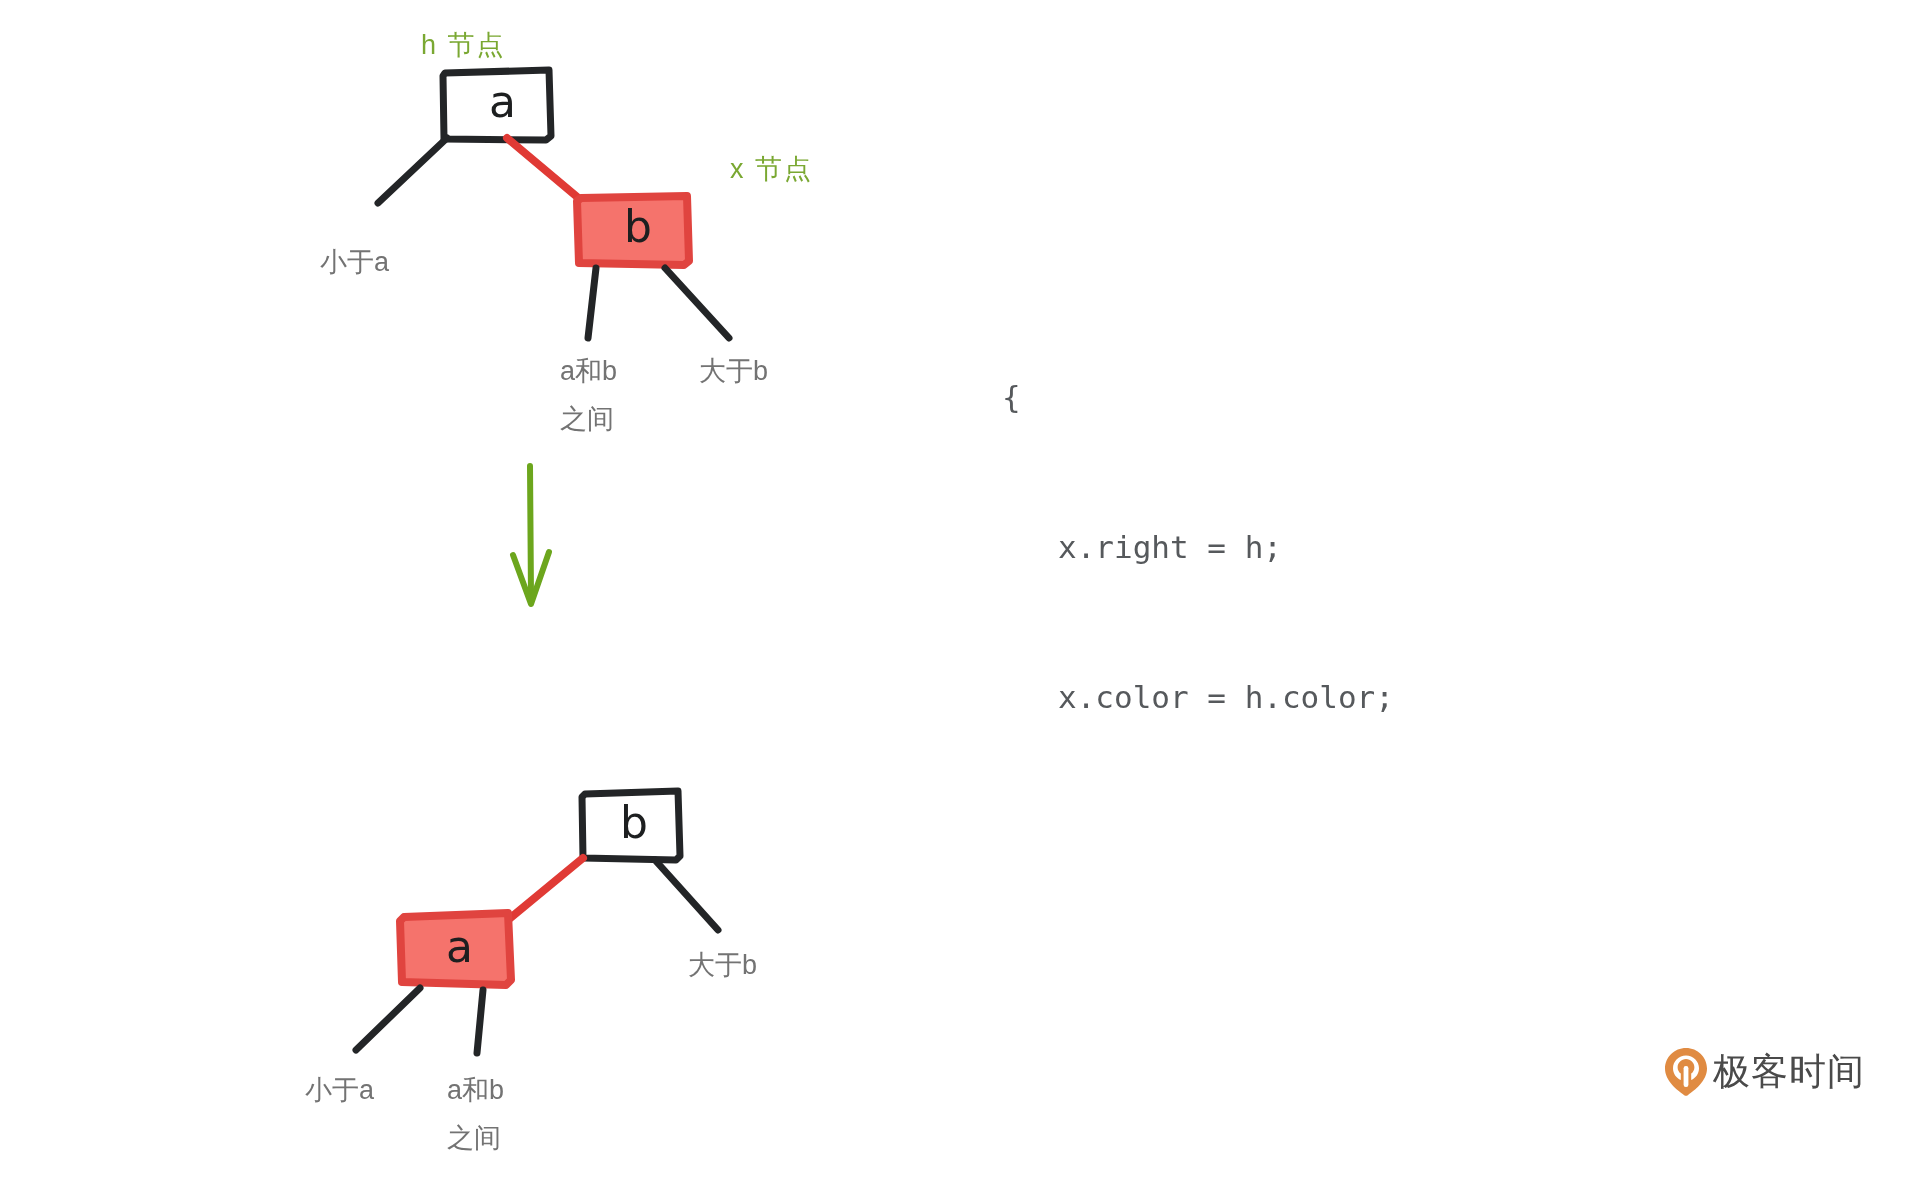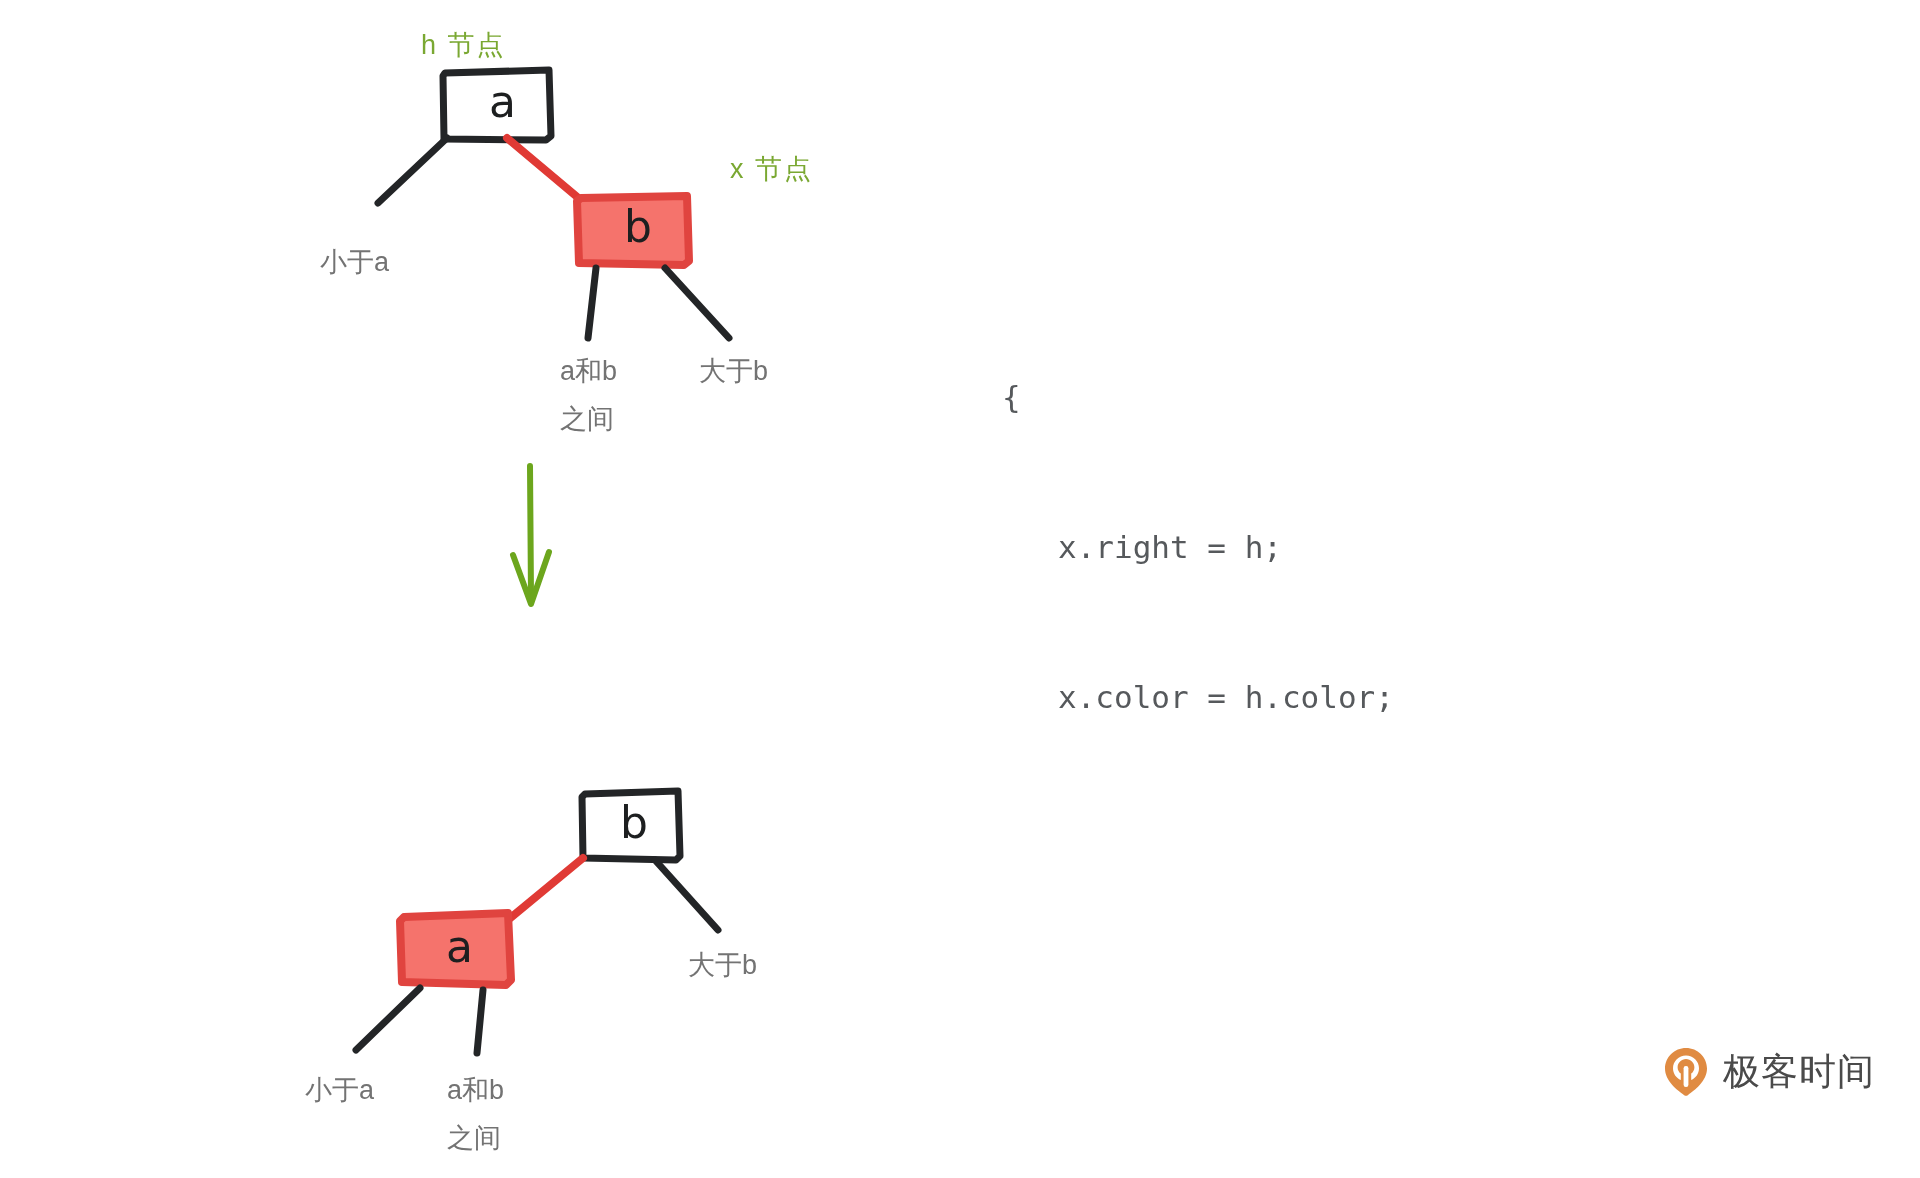--- a/index.html
+++ b/index.html
@@ -71,21 +71,21 @@
   }
   #code-block .code-line { display: block; height: 50px; }
 
   
   #watermark {
     position: absolute;
     left: 1663px;
     top: 1046px;
     display: flex;
     align-items: center;
-    gap: 14px;
+    gap: 4px;
   }
   #watermark .wm-text {
     font-size: 37px;
     color: #4a4a4a;
     font-family: "DejaVu Sans", "Liberation Sans", sans-serif;
     letter-spacing: 1px;
     white-space: pre;
   }
 </style>
 </head>

